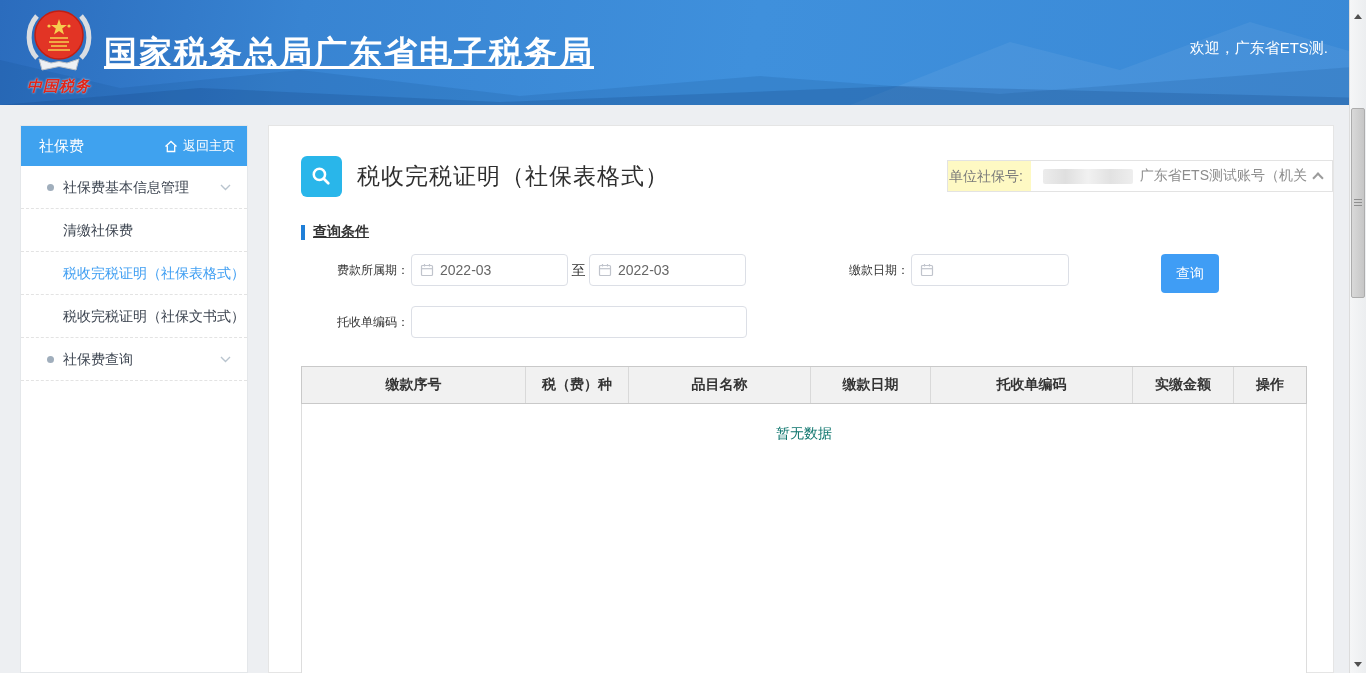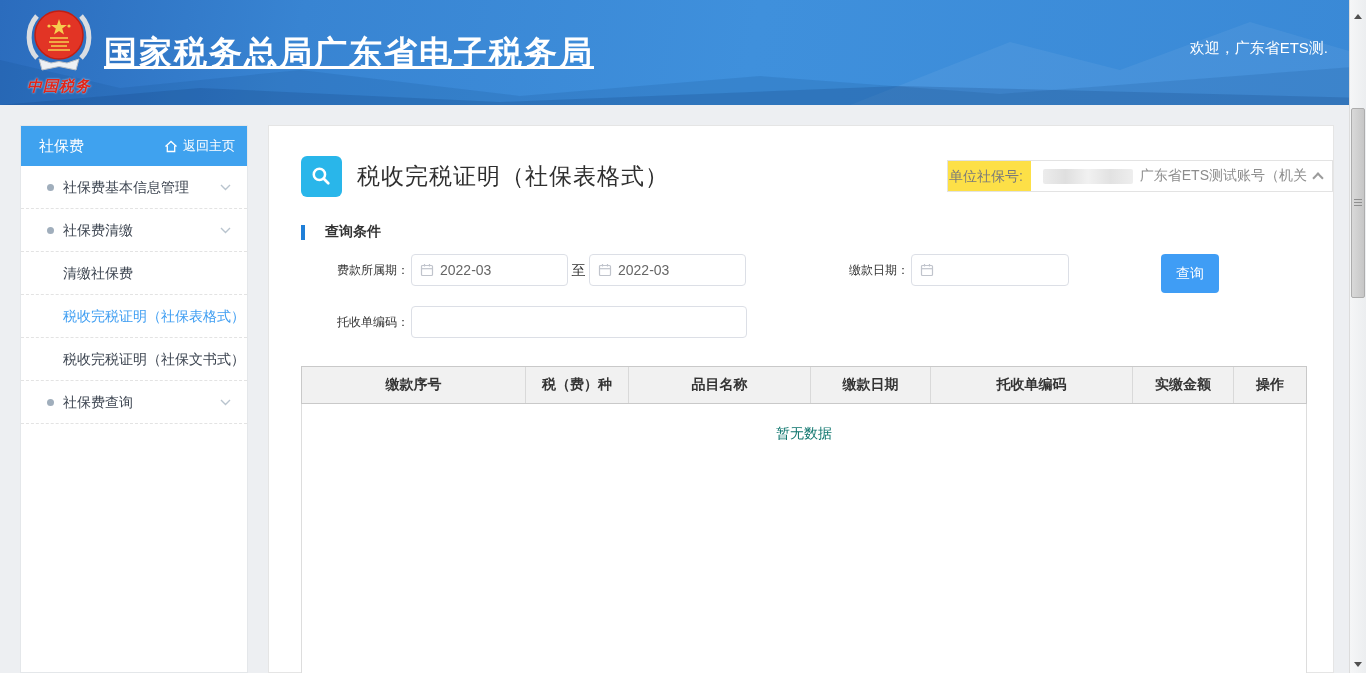--- a/index.html
+++ b/index.html
@@ -62,37 +62,37 @@
   .page-title{
     position:absolute; left:88px; top:30px; height:41px; line-height:41px;
     font-size:23px; font-weight:400; color:#2f2f2f; letter-spacing:1px;
   }
   
   .unit-box{
     position:absolute; right:0; top:34px; width:386px; height:32px;
     display:flex; border:1px solid #e3e3e3; background:#fff; cursor:pointer;
   }
   .unit-label{
-    width:112px; background:#fde047; color:#7a7a7a; font-size:14px;
+    width:112px; background:#fef9c3; color:#7a7a7a; font-size:14px;
     line-height:30px; text-align:right; padding-right:8px;
   }
   .unit-value{ flex:1; display:flex; align-items:center; padding:0 10px 0 12px; gap:7px; }
   .redacted{
     width:90px; height:15px; border-radius:2px; flex:none;
     background:linear-gradient(90deg,#ececec 0%,#dfdfdf 25%,#f1f1f1 50%,#e2e2e2 75%,#eee 100%);
     filter:blur(.6px);
   }
   .unit-text{ font-size:14px; color:#8c8c8c; white-space:nowrap; overflow:hidden; }
   .chev-up{
     width:8px; height:8px; flex:none; margin-top:3px;
     border-left:2px solid #9b9b9b; border-top:2px solid #9b9b9b; transform:rotate(45deg);
   }
 
   
-  .section-head{ position:absolute; left:32px; top:97px; display:flex; align-items:center; gap:20px; }
+  .section-head{ position:absolute; left:32px; top:97px; display:flex; align-items:center; gap:8px;text-decoration:underline; }
   .section-bar{ width:4px; height:15px; background:#1f7fd8; }
   .section-title{ font-size:14px; font-weight:bold; color:#333; }
 
   .f-label{ position:absolute; font-size:12px; color:#333; line-height:32px; text-align:right; white-space:nowrap; }
   .lbl-period{ left:0; top:128px; width:140px; }
   .lbl-paydate{ left:540px; top:128px; width:100px; }
   .lbl-code{ left:0; top:180px; width:140px; }
   .to-label{ position:absolute; left:299px; top:128px; width:21px; text-align:center; line-height:32px; font-size:14px; }
 
   .inp{
@@ -186,27 +186,20 @@
   </div>
   <nav>
     <div class="sb-item">
       <span class="bullet"></span>
       <span>社保费基本信息管理</span>
       <svg class="sb-chev" width="11" height="7" viewBox="0 0 11 7">
         <polyline points="1,1 5.5,5.5 10,1" fill="none" stroke="#b9c4ce" stroke-width="1.4"></polyline>
         </svg>
     </div>
     <div class="sb-item">
-      <span class="bullet"></span>
-      <span>社保费清缴</span>
-      <svg class="sb-chev" width="11" height="7" viewBox="0 0 11 7">
-        <polyline points="1,1 5.5,5.5 10,1" fill="none" stroke="#b9c4ce" stroke-width="1.4"></polyline>
-        </svg>
-    </div>
-    <div class="sb-item">
       <span>清缴社保费</span>
     </div>
     <div class="sb-item active">
       <span>税收完税证明（社保表格式）</span>
     </div>
     <div class="sb-item">
       <span>税收完税证明（社保文书式）</span>
     </div>
     <div class="sb-item">
       <span class="bullet"></span>

